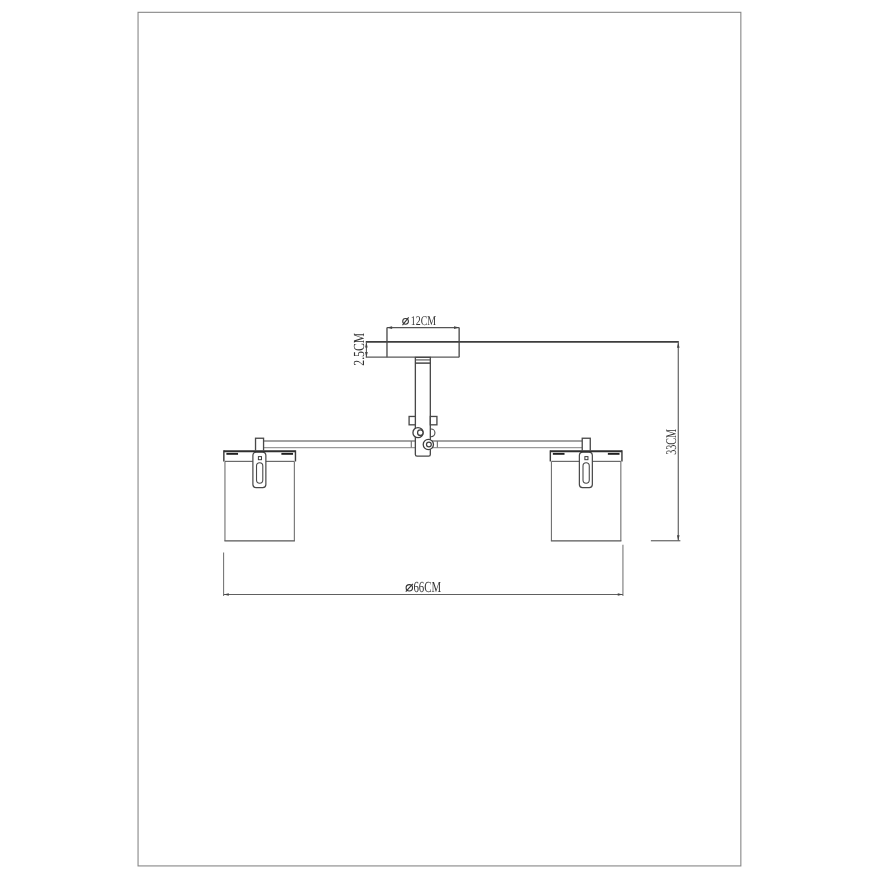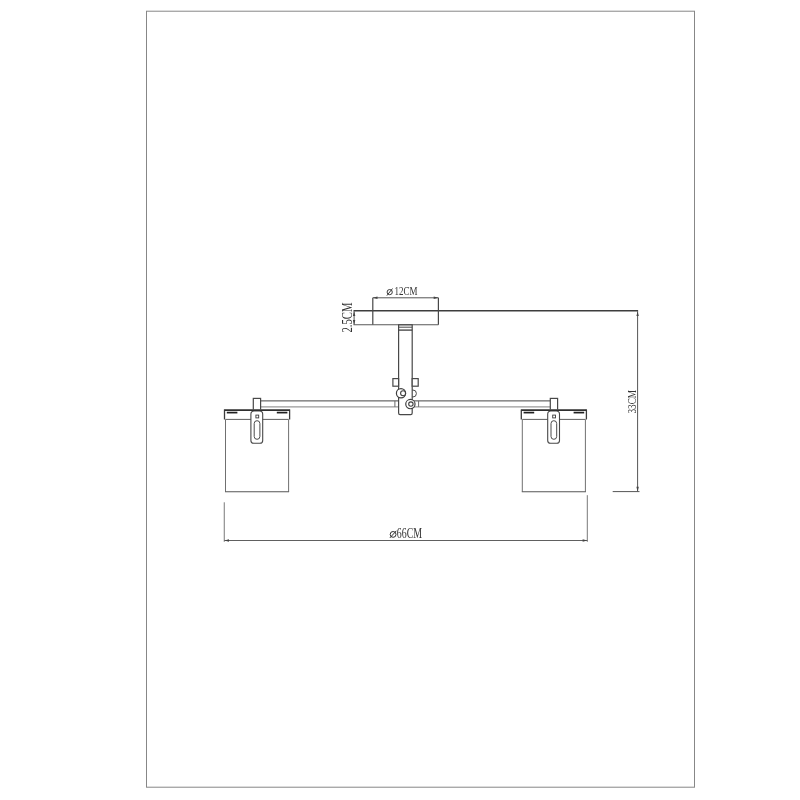--- a/index.html
+++ b/index.html
@@ -1,16 +1,16 @@
 <!DOCTYPE html>
 <html><head>
 <meta charset="utf-8">
 <style>
   html,body{margin:0;padding:0;background:#ffffff;}
-  .page{width:776px;height:800px;position:relative;margin-left:21px;}
+  .page{width:776px;height:800px;position:relative;}
   text{font-family:"Liberation Serif", serif;fill:#333333;}
 </style>
 </head>
 <body>
 <div class="page">
 <svg width="800" height="800" viewBox="0 0 800 800">
 
   <rect x="125.5" y="11.2" width="548" height="776" fill="none" stroke="#878787" stroke-width="1"></rect>
 
   <line x1="332.5" y1="310.8" x2="617.1" y2="310.8" stroke="#3d3d3d" stroke-width="1.6"></line>

